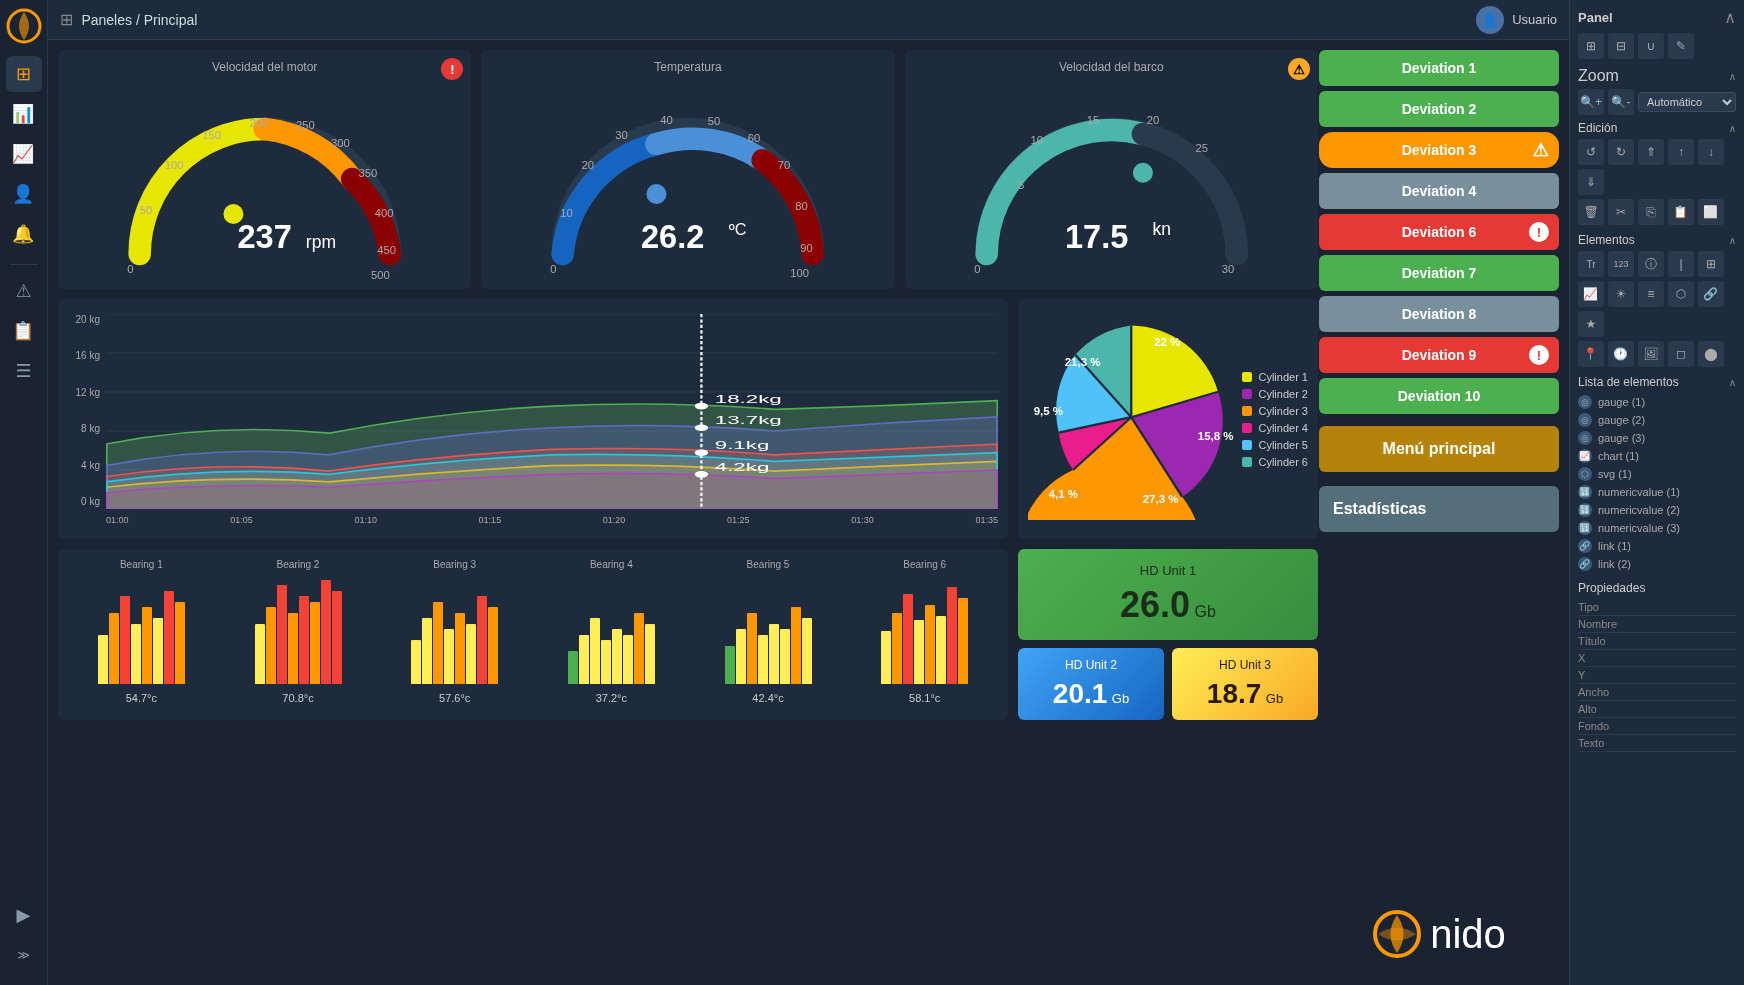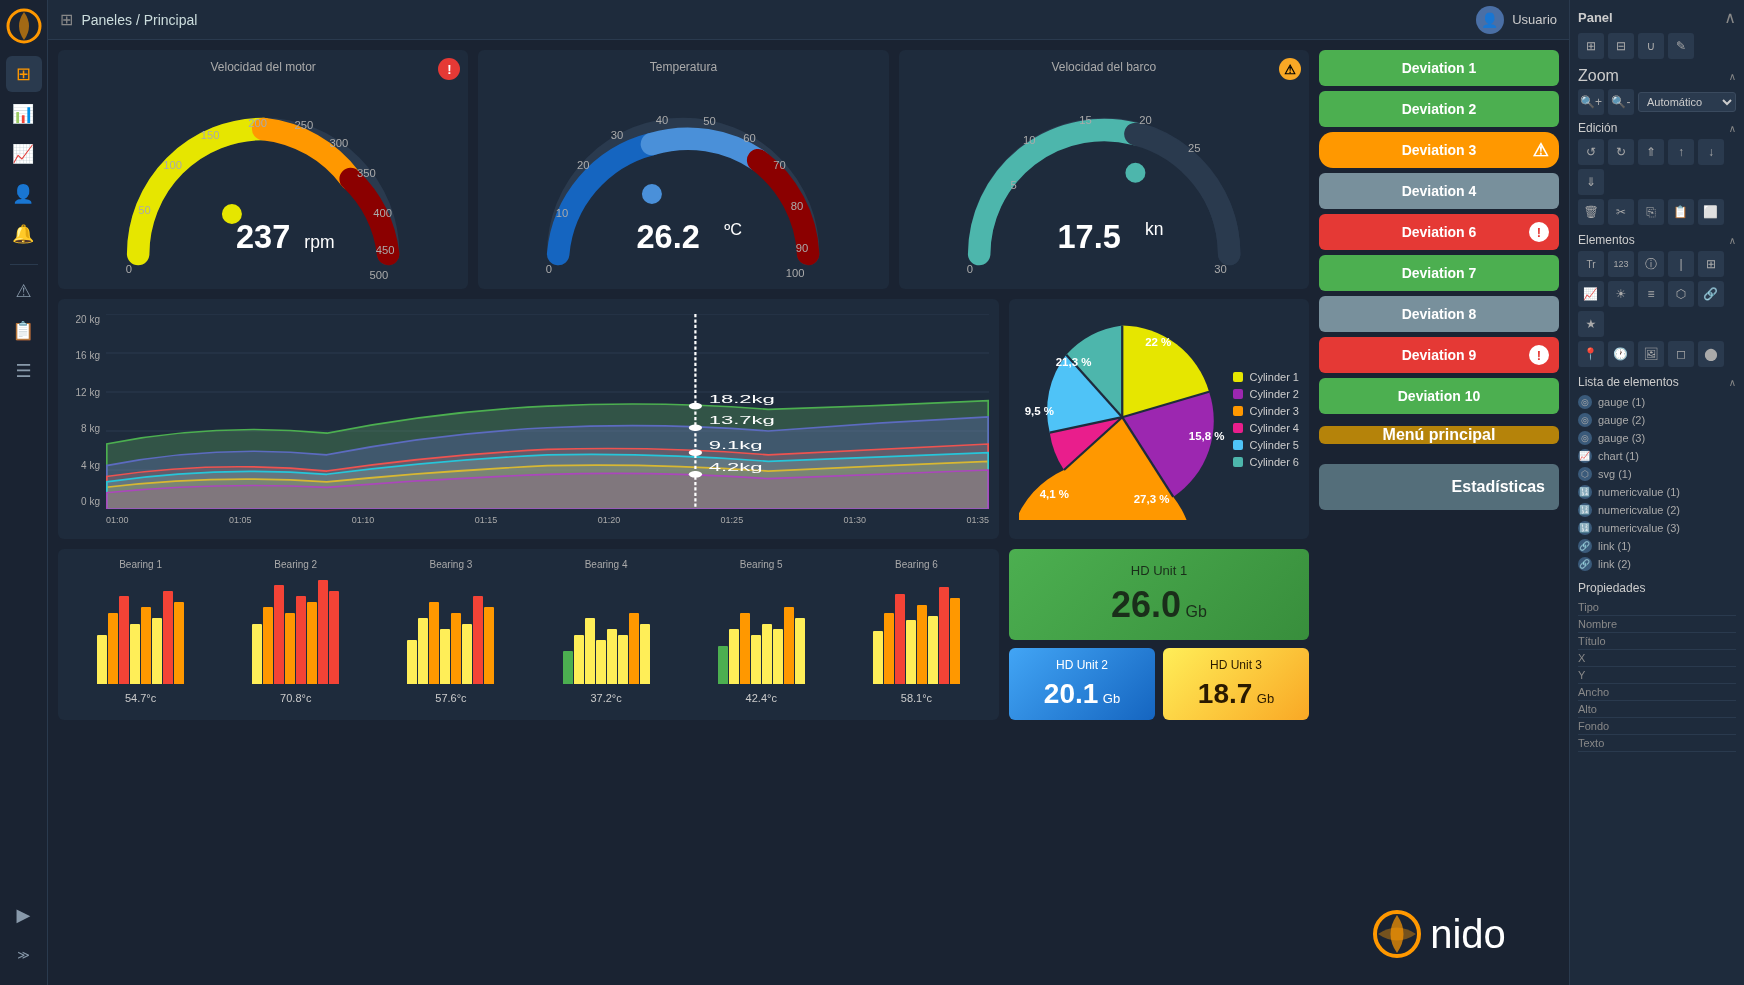--- a/index.html
+++ b/index.html
@@ -27,22 +27,22 @@
     .chart-card { background: #1e2b3c; border-radius: 6px; padding: 10px; }
     .hd-unit-big { border-radius: 6px; padding: 14px; text-align: center; }
     .hd-unit-small { border-radius: 6px; padding: 10px; text-align: center; flex: 1; }
     .hd-title { font-size: 13px; margin-bottom: 6px; }
     .hd-value { font-size: 36px; font-weight: bold; }
     .hd-value-small { font-size: 28px; font-weight: bold; }
     .hd-unit-label { font-size: 16px; font-weight: normal; }
     .hd-green { background: linear-gradient(135deg, #4caf50, #388e3c); color: #1a2e1a; }
     .hd-blue { background: linear-gradient(135deg, #42a5f5, #1565c0); color: #fff; }
     .hd-yellow { background: linear-gradient(135deg, #ffee58, #f9a825); color: #2a1a00; }
-    .menu-btn { background: #b5830a; color: #fff; border-radius: 6px; text-align: center; font-size: 16px; font-weight: 600; cursor: pointer; border: none; margin-top: 8px; }
-    .estadisticas-btn { background: #546e7a; color: #fff; border-radius: 6px; padding: 14px; text-align: right; font-size: 16px; font-weight: 600; cursor: pointer; border: none; margin-top: 14px; }
+    .menu-btn { background: #b5830a; color: #fff; border-radius: 6px; padding: 14px; text-align: center; font-size: 16px; font-weight: 600; cursor: pointer; border: none; margin-top: 8px; }
+    .estadisticas-btn { background: #546e7a; color: #fff; border-radius: 6px; padding: 14px; text-align: left; font-size: 16px; font-weight: 600; cursor: pointer; border: none; margin-top: 8px; }
     .nido-logo { margin-top: auto; padding: 16px; display: flex; align-items: center; justify-content: center; gap: 8px; }
     .nido-text { font-size: 40px; font-weight: 300; color: #fff; }
 
     
     .sidebar-icon { width: 36px; height: 36px; display: flex; align-items: center; justify-content: center; border-radius: 6px; cursor: pointer; margin-bottom: 4px; color: #8899aa; font-size: 18px; }
     .sidebar-icon.active { background: #2a3a4e; color: #ff9800; }
     .sidebar-separator { width: 28px; height: 1px; background: #2a3a4e; margin: 8px 0; }
     .panel-row { display: flex; gap: 4px; margin-bottom: 4px; flex-wrap: wrap; }
     .panel-icon-btn { width: 26px; height: 26px; background: #2a3a4e; border-radius: 3px; display: flex; align-items: center; justify-content: center; font-size: 12px; cursor: pointer; color: #aaa; border: none; }
     .zoom-select { background: #2a3a4e; color: #ccc; border: 1px solid #3a4a5e; border-radius: 3px; padding: 2px 4px; font-size: 11px; flex: 1; }
@@ -81,21 +81,21 @@
       <div class="top-bar-left">
         <span style="color:#888;font-size:16px;">⊞</span>
         <span class="top-bar-title">Paneles / Principal</span>
       </div>
       <div class="top-bar-right">
         <div class="user-icon">👤</div>
         <span class="user-label">Usuario</span>
       </div>
     </div>
 
-    <div style="flex:1; overflow:auto; padding:10px; display:flex; gap:10px;">
+    <div style="flex:1; overflow:auto; padding:10px; display:flex; gap:1px;">
 
       <div style="flex:1; display:flex; flex-direction:column; gap:10px; min-width:0;">
 
         <div style="display:flex; gap:10px;">
 
           <div class="gauge-card" style="flex:1; min-width:0;">
             <div class="gauge-title">Velocidad del motor</div>
             <div class="alert-badge alert-red" style="position:absolute;top:8px;right:8px;">!</div>
             <div style="position:relative; height:200px;">
               <svg viewBox="0 0 260 160" style="width:100%;height:100%;">

